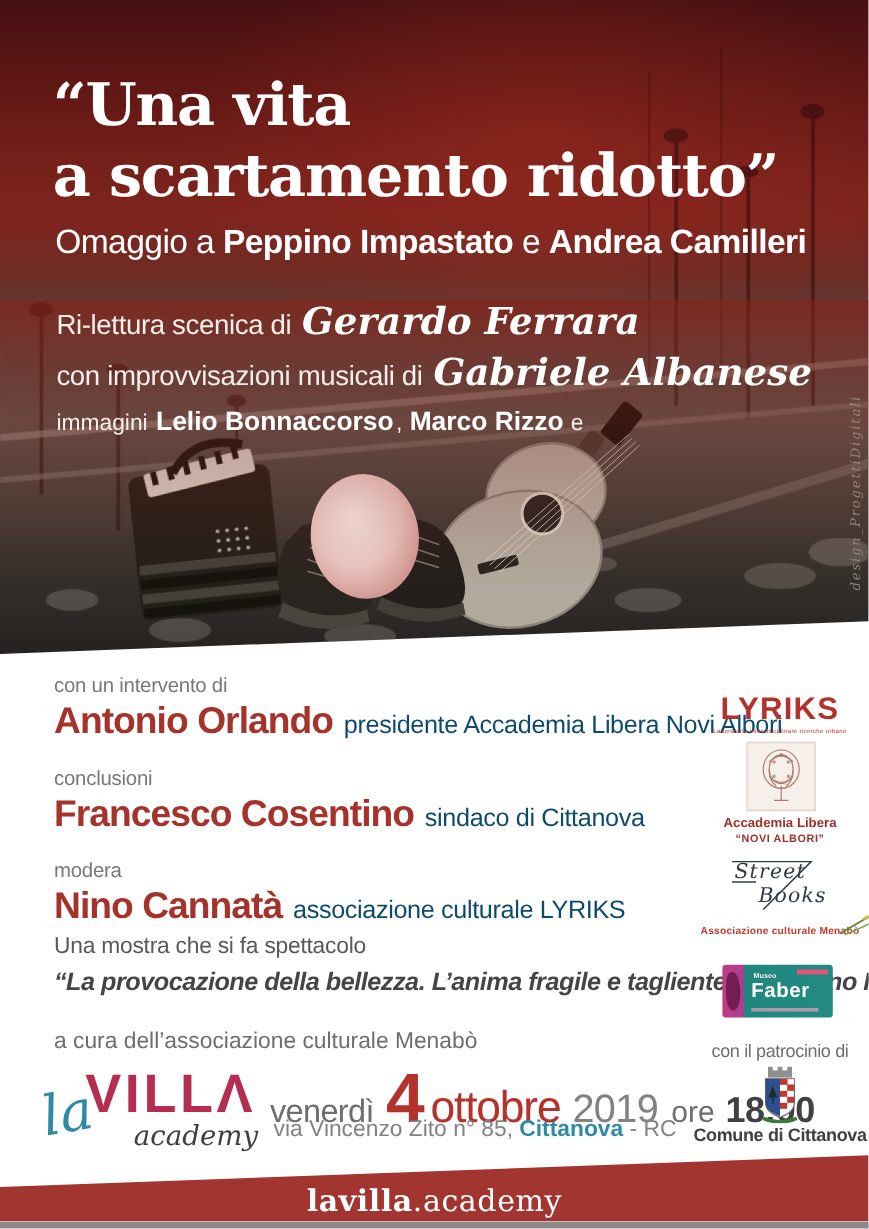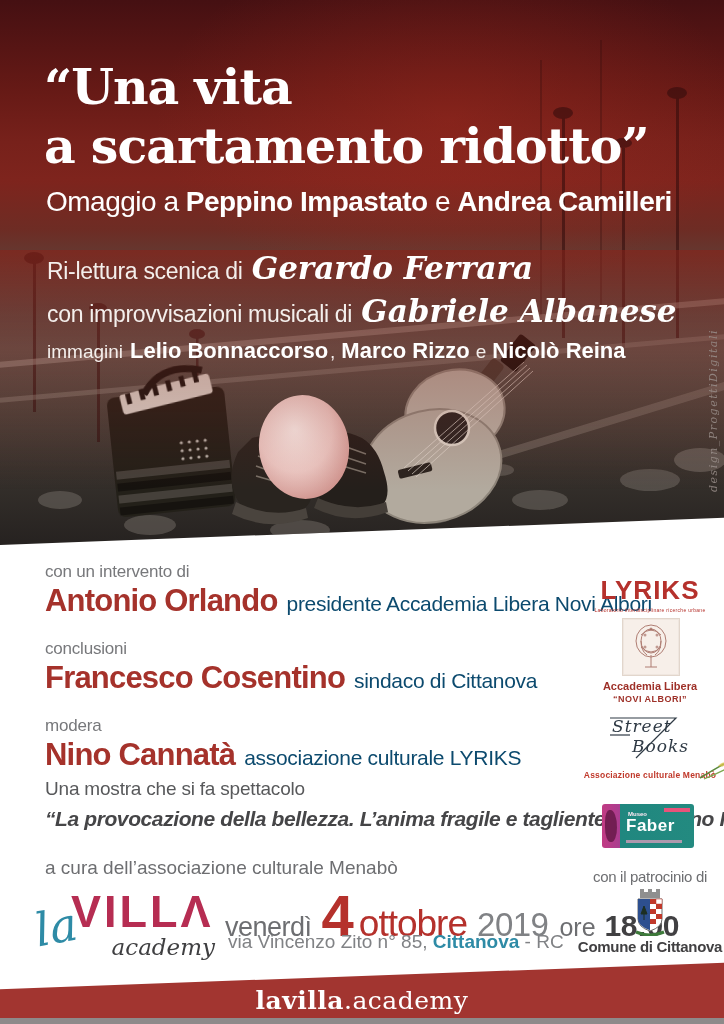--- a/index.html
+++ b/index.html
@@ -240,21 +240,20 @@
       <span class="hl-pre">con improvvisazioni musicali di</span>
       <span class="hl-name">Gabriele Albanese</span>
     </div>
 
     <div class="hero-imgline">
       <span class="il-pre">immagini</span>
       <span class="il-name">Lelio Bonnaccorso</span>
       <span class="il-sep">,</span>
       <span class="il-name2">Marco Rizzo</span>
       <span class="il-sep" style="margin-left:6px;">e</span>
-      <span class="il-name2">Nicolò Reina</span>
     </div>
 
     <div class="design-credit">design_ProgettiDigitali</div>
   </div>
 
   <div class="speakers">
     <div>
       <div class="spk-label" style="margin-top:0;">con un intervento di</div>
       <div class="spk-row">
         <span class="spk-name">Antonio Orlando</span>

